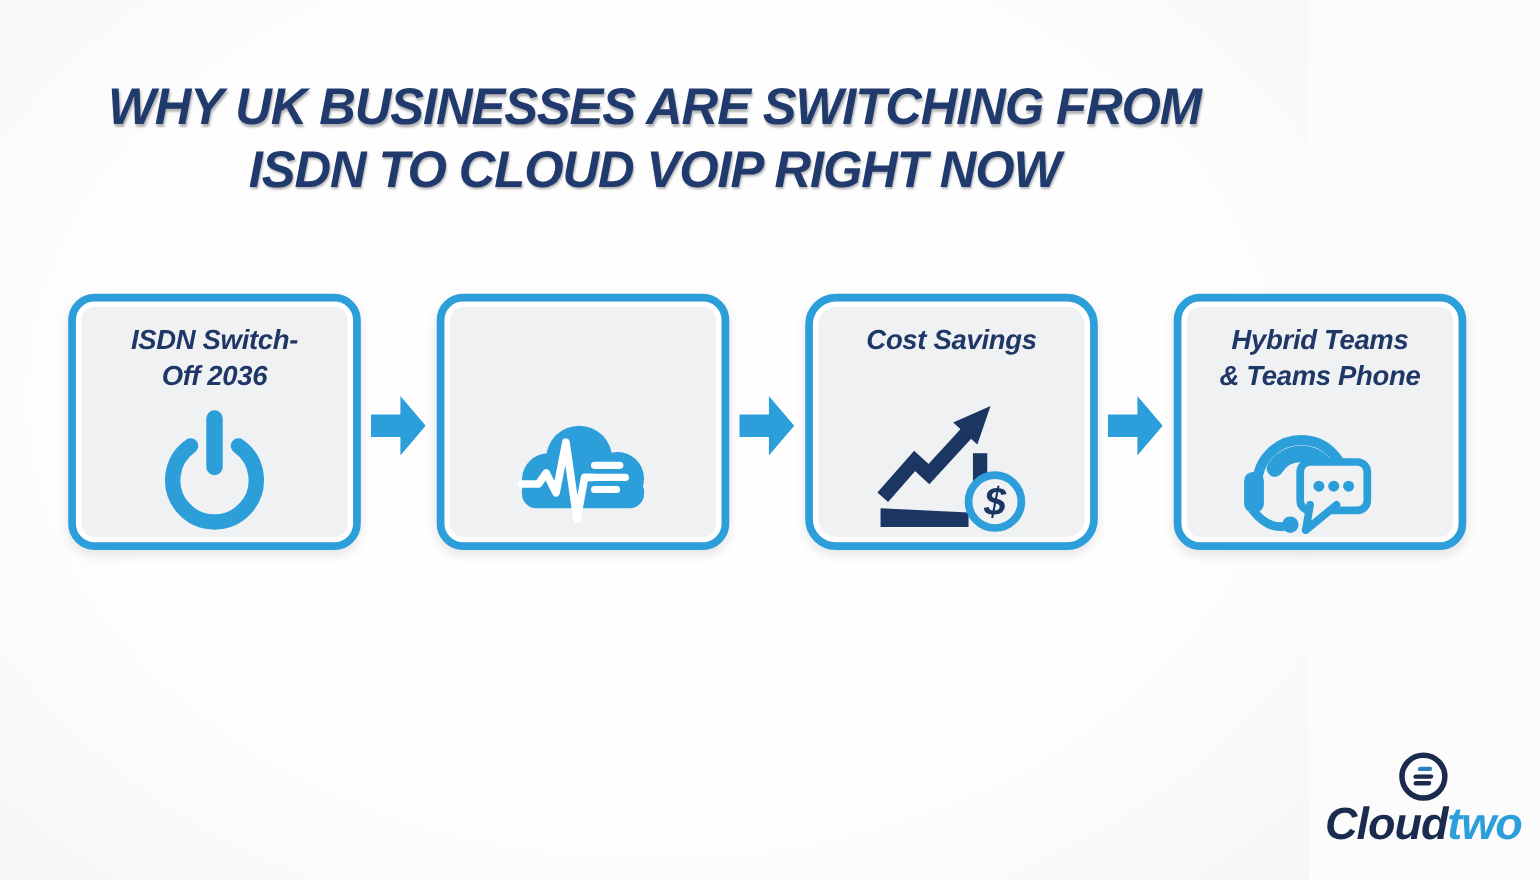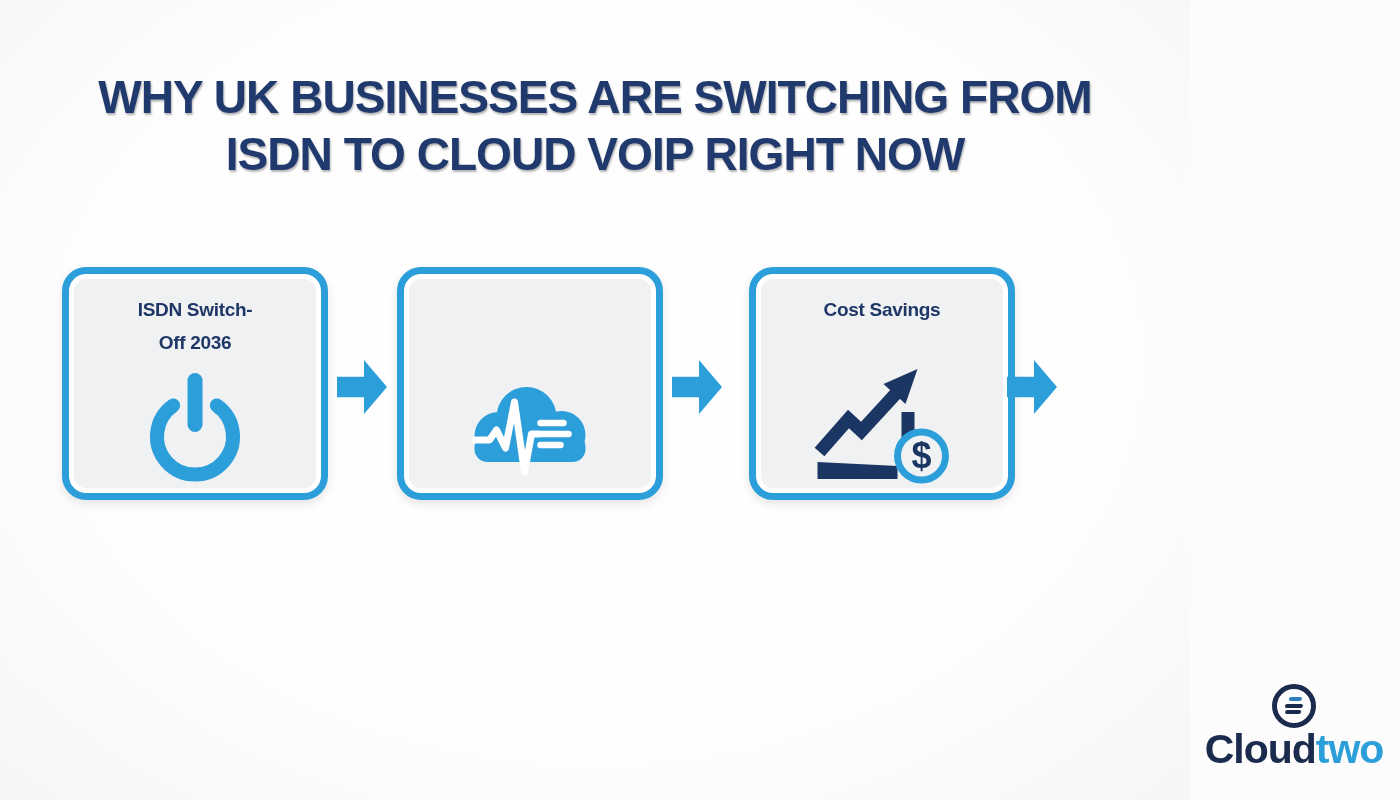--- a/index.html
+++ b/index.html
@@ -5,20 +5,21 @@
   html,body{margin:0;padding:0;}
   body{
     width:1400px;height:800px;
     background:#fcfcfc;
     font-family:"Liberation Sans", sans-serif;
     overflow:hidden;
   }
   .canvas{
     position:relative;width:1190px;height:800px;
     background:radial-gradient(ellipse at 50% 45%, #fefefe 60%, #f6f6f6 100%);
+    font-style:italic;
   }
   
   .title{
     position:absolute;top:68px;left:0;right:0;
     text-align:center;
     color:#203a6e;
     font-weight:700;
     font-size:47px;
     line-height:57px;
     letter-spacing:-1px;
@@ -31,28 +32,28 @@
     top:267px;
     width:266px;height:233px;
     box-sizing:border-box;
     background:#f0f1f2;
     border:7px solid #2c9fdb;
     border-radius:24px;
     box-shadow:inset 0 0 0 5px #ffffff, 0 4px 10px rgba(0,0,0,0.10);
   }
   .step-1{left:62px;}
   .step-2{left:397px;}
-  .step-3{left:749px;}
+  .step-3{left:732px;border-radius:28px;}
   .step-4{left:1067px;}
   .step-title{
     padding-top:19px;
     text-align:center;
     color:#1e3767;
     font-weight:700;
-    font-size:19px;
+    font-size:25px;
     line-height:33px;
     letter-spacing:-0.3px;
   }
   .step-icon{
     position:absolute;
     left:50%;
     transform:translateX(-50%);
   }
   .icon-power{top:96px;}
   .icon-cloud{top:98px;}
@@ -147,20 +148,38 @@
       <rect x="92" y="52" width="13" height="56" fill="#1c3663"></rect>
       <polyline points="10,92 39,59 52,71 86,34" fill="none" stroke="#1c3663" stroke-width="13"></polyline>
       <polygon points="74,24 108,9 96,44" fill="#1c3663"></polygon>
       <circle cx="112" cy="96" r="24" fill="#f0f1f2" stroke="#2c9fdb" stroke-width="7"></circle>
       <text x="112" y="108" text-anchor="middle" font-size="36" font-weight="bold" fill="#1c3663" font-family="Liberation Sans, sans-serif">$</text>
     </svg>
   </div>
 
   <div class="arrow arrow-3"></div>
 
+  <div class="step step-4">
+    <div class="step-title">
+      <span>Hybrid Teams</span><br>
+      <span>&amp; Teams Phone</span>
+    </div>
+    <svg class="step-icon icon-headset" width="150" height="125" viewBox="0 0 150 125">
+      <path d="M18 72 A40 40 0 0 1 98 72" fill="none" stroke="#2c9fdb" stroke-width="9"></path>
+      <path d="M34 58 A28 28 0 0 1 82 58" fill="none" stroke="#2c9fdb" stroke-width="15" stroke-linecap="round"></path>
+      <rect x="6" y="61" width="18" height="37" rx="8" fill="#2c9fdb"></rect>
+      <path d="M14 96 Q28 114 45 110" fill="none" stroke="#2c9fdb" stroke-width="8" stroke-linecap="round"></path>
+      <circle cx="48" cy="109" r="7.5" fill="#2c9fdb"></circle>
+      <rect x="57" y="52" width="61" height="44" rx="9" fill="#f0f1f2" stroke="#2c9fdb" stroke-width="7"></rect>
+      <path d="M66 91 L62 114 L90 91" fill="#f0f1f2" stroke="#2c9fdb" stroke-width="7" stroke-linejoin="round" stroke-linecap="round"></path>
+      <circle cx="74" cy="74" r="5" fill="#2c9fdb"></circle>
+      <circle cx="87.5" cy="74" r="5" fill="#2c9fdb"></circle>
+      <circle cx="101" cy="74" r="5" fill="#2c9fdb"></circle>
+    </svg>
+  </div>
 
   <div class="logo">
     <div class="logo-mark">
       <div class="logo-bars">
         <div class="logo-bar b1"></div>
         <div class="logo-bar b2"></div>
         <div class="logo-bar b3"></div>
       </div>
     </div>
     <div class="logo-text">

